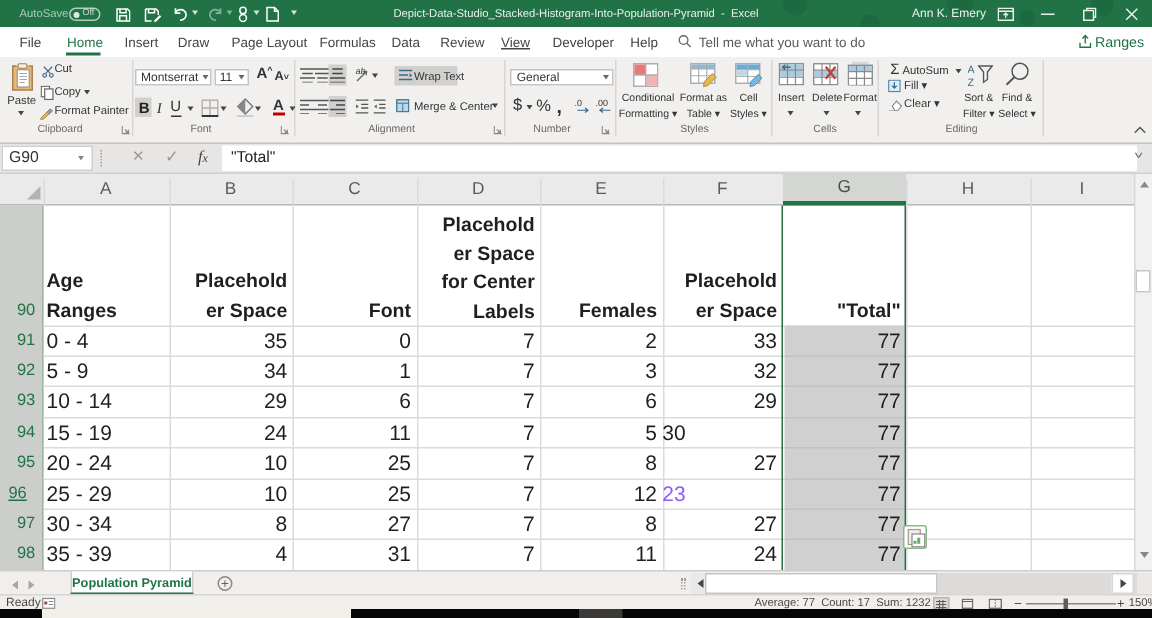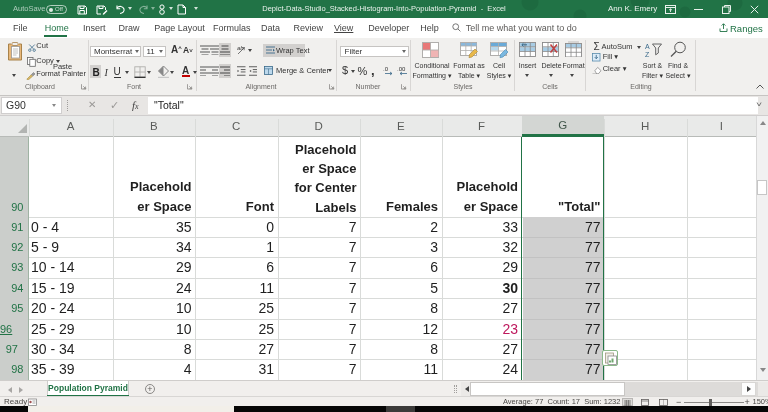--- a/index.html
+++ b/index.html
@@ -95,21 +95,21 @@
   <div class="abs" style="left:514px;top:2px;width:1px;height:51px;background:#d8d6d4;"></div>
   <div class="abs" style="left:584.5px;top:2px;width:1px;height:51px;background:#d8d6d4;"></div>
   <div class="abs" style="left:695px;top:2px;width:1px;height:51px;background:#d8d6d4;"></div>
 
   <svg class="abs" style="left:7px;top:3.5px;" width="16" height="19" viewBox="0 0 16 19">
       <path d="M4 2 H1.5 V18 H14.5 V2 H12" fill="#e8b87a" stroke="#a8824a" stroke-width="1"></path>
       <rect x="5" y="0.5" width="6" height="3" rx="1" fill="#f0eeec" stroke="#a8824a" stroke-width="0.8"></rect>
       <rect x="4.5" y="4.5" width="8" height="11.5" fill="#fff" stroke="#9a9896" stroke-width="0.8"></rect>
       <path d="M6 7 h5 M6 9 h5 M6 11 h5 M6 13 h3.5" stroke="#a8a6a4" stroke-width="0.7"></path>
     </svg>
-  <div class="abs" style="left:0px;top:23.5px;width:29px;text-align:center;margin-left:48px;">Paste</div>
+  <div class="abs" style="left:0px;top:23.5px;width:29px;text-align:center;">Paste</div>
   <div class="abs" style="left:11.5px;top:36px;width:0;height:0;border-left:2.5px solid transparent;border-right:2.5px solid transparent;border-top:3px solid #444;"></div>
   <svg class="abs" style="left:28px;top:6px;" width="8" height="8" viewBox="0 0 8 8">
       <path d="M6.8 0.5 L2.6 4.8 M1.2 0.5 L5.4 4.8" stroke="#3b6a8a" stroke-width="0.8"></path>
       <circle cx="1.8" cy="6.2" r="1.2" fill="none" stroke="#3b6a8a" stroke-width="0.8"></circle>
       <circle cx="6.2" cy="6.2" r="1.2" fill="none" stroke="#3b6a8a" stroke-width="0.8"></circle>
     </svg>
   <div class="abs" style="left:36.3px;top:3.5px;height:8px;line-height:8px;">Cut</div>
   <svg class="abs" style="left:27px;top:18.5px;" width="9" height="10" viewBox="0 0 9 10">
       <rect x="0.5" y="0.5" width="5.5" height="7" fill="#fff" stroke="#666" stroke-width="0.8"></rect>
       <rect x="2.8" y="2.3" width="5.5" height="7" fill="#fff" stroke="#666" stroke-width="0.8"></rect>
@@ -204,21 +204,21 @@
       <path d="M0.5 2.8 h8 M4.5 2.8 v5.7" stroke="#3b6a8a" stroke-width="0.6"></path>
     </svg>
   <div class="abs" style="left:276px;top:26px;height:13px;line-height:13px;font-size:7.5px;">Merge &amp; Center</div>
   <div class="abs" style="left:328px;top:31px;width:0;height:0;border-left:2.5px solid transparent;border-right:2.5px solid transparent;border-top:3px solid #444;"></div>
   <div class="abs" style="left:221px;top:45px;width:80px;text-align:center;font-size:7px;color:#6a6866;">Alignment</div>
   <svg class="abs" style="left:329px;top:46px;" width="5.5" height="5.5" viewBox="0 0 6 6">
       <path d="M1 0.5 H0.5 V5.5 H5.5 V5" fill="none" stroke="#8a8886" stroke-width="0.9"></path>
       <path d="M2.5 2.5 L5 5 M5 2.8 V5 H2.8" fill="none" stroke="#8a8886" stroke-width="0.9"></path>
     </svg>
 
-  <div class="abs" style="left:339.5px;top:8px;width:69px;height:11px;background:#fff;border:1px solid #c6c4c2;line-height:9px;padding-left:4px;font-size:8px;">Filter</div>
+  <div class="abs" style="left:339.5px;top:8px;width:69px;height:11px;background:#fff;border:1px solid #c6c4c2;line-height:9px;padding-left:4px;font-size:8px;">General</div>
   <div class="abs" style="left:402px;top:12px;width:0;height:0;border-left:2.5px solid transparent;border-right:2.5px solid transparent;border-top:3px solid #666;"></div>
   <div class="abs" style="left:342px;top:26px;font-size:11px;color:#333;">$</div>
   <div class="abs" style="left:351px;top:32px;width:0;height:0;border-left:2.5px solid transparent;border-right:2.5px solid transparent;border-top:3px solid #444;"></div>
   <div class="abs" style="left:357.5px;top:26.5px;font-size:11px;color:#333;">%</div>
   <div class="abs" style="left:371px;top:25px;font-size:13px;font-weight:bold;color:#333;">,</div>
   <svg class="abs" style="left:382.5px;top:27px;" width="12" height="11" viewBox="0 0 12 11">
       <text x="0" y="5.5" font-size="6" fill="#333">.0</text>
       <path d="M2 8.5 h7 M7 7 l2 1.5 l-2 1.5" stroke="#3b6a8a" stroke-width="0.8" fill="none"></path>
     </svg>
   <svg class="abs" style="left:397px;top:27px;" width="12" height="11" viewBox="0 0 12 11">
@@ -380,23 +380,24 @@
   <div class="abs" style="left:522.5px;top:222.9px;width:80px;height:1px;background:#c2c2c2;"></div>
   <div class="abs" style="left:522.5px;top:243.3px;width:80px;height:1px;background:#c2c2c2;"></div>
   <div class="abs" style="left:521px;top:20.5px;width:1.3px;height:243.2px;background:#217346;"></div>
   <div class="abs" style="left:602.7px;top:20.5px;width:1.3px;height:243.2px;background:#217346;"></div>
   <div class="abs" style="left:0;top:80.5px;width:23.5px;height:20px;line-height:20px;text-align:right;font-size:11px;color:#217346;">90</div>
   <div class="abs" style="left:0;top:100.5px;width:23.5px;height:20.4px;line-height:20.4px;text-align:right;font-size:11px;color:#217346;">91</div>
   <div class="abs" style="left:0;top:120.9px;width:23.5px;height:20.4px;line-height:20.4px;text-align:right;font-size:11px;color:#217346;">92</div>
   <div class="abs" style="left:0;top:141.3px;width:23.5px;height:20.4px;line-height:20.4px;text-align:right;font-size:11px;color:#217346;">93</div>
   <div class="abs" style="left:0;top:161.7px;width:23.5px;height:20.4px;line-height:20.4px;text-align:right;font-size:11px;color:#217346;">94</div>
   <div class="abs" style="left:0;top:182.1px;width:23.5px;height:20.4px;line-height:20.4px;text-align:right;font-size:11px;color:#217346;">95</div>
-  <div class="abs" style="left:0;top:202.5px;width:23.5px;height:20.4px;line-height:20.4px;text-align:left;font-size:11px;color:#217346;text-decoration:underline;">96</div>
-  <div class="abs" style="left:0;top:222.9px;width:23.5px;height:20.4px;line-height:20.4px;text-align:center;font-size:11px;color:#217346;">97</div>
+  <div class="abs" style="left:0;top:202.5px;width:23.5px;height:20.4px;line-height:20.4px;text-align:center;font-size:11px;color:#217346;text-decoration:underline;">96</div>
+  <div class="abs" style="left:0;top:222.9px;width:23.5px;height:20.4px;line-height:20.4px;text-align:right;font-size:11px;color:#217346;">97</div>
   <div class="abs" style="left:0;top:243.3px;width:23.5px;height:20.4px;line-height:20.4px;text-align:right;font-size:11px;color:#217346;">98</div>
+  <div class="abs" style="left:31px;top:60.5px;font-weight:bold;font-size:13px;line-height:20px;color:#1f1f1f;">Age<br>Ranges</div>
   <div class="abs" style="left:112.5px;top:60.5px;width:79px;text-align:right;font-weight:bold;font-size:13px;line-height:20px;color:#1f1f1f;">Placehold<br>er Space</div>
   <div class="abs" style="left:195px;top:80.5px;width:79px;text-align:right;font-weight:bold;font-size:13px;line-height:20px;color:#1f1f1f;">Font</div>
   <div class="abs" style="left:277.5px;top:23.8px;width:79px;text-align:right;font-weight:bold;font-size:13px;line-height:19.3px;color:#1f1f1f;">Placehold<br>er Space<br>for Center<br>Labels</div>
   <div class="abs" style="left:360px;top:80.5px;width:78px;text-align:right;font-weight:bold;font-size:13px;line-height:20px;color:#1f1f1f;">Females</div>
   <div class="abs" style="left:441.5px;top:60.5px;width:76.5px;text-align:right;font-weight:bold;font-size:13px;line-height:20px;color:#1f1f1f;">Placehold<br>er Space</div>
   <div class="abs" style="left:521.5px;top:80.5px;width:79px;text-align:right;font-weight:bold;font-size:13px;line-height:20px;color:#1f1f1f;">"Total"</div>
   <div class="abs" style="left:31px;top:100.5px;height:20.4px;line-height:20.4px;font-size:14px;color:#1f1f1f;">0 - 4</div>
   <div class="abs" style="left:112.5px;top:100.5px;width:79px;height:20.4px;line-height:20.4px;text-align:right;font-size:14px;color:#1f1f1f;">35</div>
   <div class="abs" style="left:195px;top:100.5px;width:79px;height:20.4px;line-height:20.4px;text-align:right;font-size:14px;color:#1f1f1f;">0</div>
   <div class="abs" style="left:277.5px;top:100.5px;width:79px;height:20.4px;line-height:20.4px;text-align:right;font-size:14px;color:#1f1f1f;">7</div>
@@ -415,35 +416,35 @@
   <div class="abs" style="left:195px;top:141.3px;width:79px;height:20.4px;line-height:20.4px;text-align:right;font-size:14px;color:#1f1f1f;">6</div>
   <div class="abs" style="left:277.5px;top:141.3px;width:79px;height:20.4px;line-height:20.4px;text-align:right;font-size:14px;color:#1f1f1f;">7</div>
   <div class="abs" style="left:360px;top:141.3px;width:78px;height:20.4px;line-height:20.4px;text-align:right;font-size:14px;color:#1f1f1f;">6</div>
   <div class="abs" style="left:441.5px;top:141.3px;width:76.5px;height:20.4px;line-height:20.4px;text-align:right;font-size:14px;color:#1f1f1f;">29</div>
   <div class="abs" style="left:521.5px;top:141.3px;width:79px;height:20.4px;line-height:20.4px;text-align:right;font-size:14px;color:#1f1f1f;">77</div>
   <div class="abs" style="left:31px;top:161.7px;height:20.4px;line-height:20.4px;font-size:14px;color:#1f1f1f;">15 - 19</div>
   <div class="abs" style="left:112.5px;top:161.7px;width:79px;height:20.4px;line-height:20.4px;text-align:right;font-size:14px;color:#1f1f1f;">24</div>
   <div class="abs" style="left:195px;top:161.7px;width:79px;height:20.4px;line-height:20.4px;text-align:right;font-size:14px;color:#1f1f1f;">11</div>
   <div class="abs" style="left:277.5px;top:161.7px;width:79px;height:20.4px;line-height:20.4px;text-align:right;font-size:14px;color:#1f1f1f;">7</div>
   <div class="abs" style="left:360px;top:161.7px;width:78px;height:20.4px;line-height:20.4px;text-align:right;font-size:14px;color:#1f1f1f;">5</div>
-  <div class="abs" style="left:441.5px;top:161.7px;width:76.5px;height:20.4px;line-height:20.4px;text-align:right;font-size:14px;color:#1f1f1f;font-weight:bold;">30</div>
+  <div class="abs" style="left:441.5px;top:161.7px;width:76.5px;height:20.4px;line-height:20.4px;font-size:14px;color:#1f1f1f;">30</div>
   <div class="abs" style="left:521.5px;top:161.7px;width:79px;height:20.4px;line-height:20.4px;text-align:right;font-size:14px;color:#1f1f1f;">77</div>
   <div class="abs" style="left:31px;top:182.1px;height:20.4px;line-height:20.4px;font-size:14px;color:#1f1f1f;">20 - 24</div>
   <div class="abs" style="left:112.5px;top:182.1px;width:79px;height:20.4px;line-height:20.4px;text-align:right;font-size:14px;color:#1f1f1f;">10</div>
   <div class="abs" style="left:195px;top:182.1px;width:79px;height:20.4px;line-height:20.4px;text-align:right;font-size:14px;color:#1f1f1f;">25</div>
   <div class="abs" style="left:277.5px;top:182.1px;width:79px;height:20.4px;line-height:20.4px;text-align:right;font-size:14px;color:#1f1f1f;">7</div>
   <div class="abs" style="left:360px;top:182.1px;width:78px;height:20.4px;line-height:20.4px;text-align:right;font-size:14px;color:#1f1f1f;">8</div>
   <div class="abs" style="left:441.5px;top:182.1px;width:76.5px;height:20.4px;line-height:20.4px;text-align:right;font-size:14px;color:#1f1f1f;">27</div>
   <div class="abs" style="left:521.5px;top:182.1px;width:79px;height:20.4px;line-height:20.4px;text-align:right;font-size:14px;color:#1f1f1f;">77</div>
   <div class="abs" style="left:31px;top:202.5px;height:20.4px;line-height:20.4px;font-size:14px;color:#1f1f1f;">25 - 29</div>
   <div class="abs" style="left:112.5px;top:202.5px;width:79px;height:20.4px;line-height:20.4px;text-align:right;font-size:14px;color:#1f1f1f;">10</div>
   <div class="abs" style="left:195px;top:202.5px;width:79px;height:20.4px;line-height:20.4px;text-align:right;font-size:14px;color:#1f1f1f;">25</div>
   <div class="abs" style="left:277.5px;top:202.5px;width:79px;height:20.4px;line-height:20.4px;text-align:right;font-size:14px;color:#1f1f1f;">7</div>
   <div class="abs" style="left:360px;top:202.5px;width:78px;height:20.4px;line-height:20.4px;text-align:right;font-size:14px;color:#1f1f1f;">12</div>
-  <div class="abs" style="left:441.5px;top:202.5px;width:76.5px;height:20.4px;line-height:20.4px;text-align:right;font-size:14px;color:#be185d;">23</div>
+  <div class="abs" style="left:441.5px;top:202.5px;width:76.5px;height:20.4px;line-height:20.4px;text-align:left;font-size:14px;color:#8b5cf6;">23</div>
   <div class="abs" style="left:521.5px;top:202.5px;width:79px;height:20.4px;line-height:20.4px;text-align:right;font-size:14px;color:#1f1f1f;">77</div>
   <div class="abs" style="left:31px;top:222.9px;height:20.4px;line-height:20.4px;font-size:14px;color:#1f1f1f;">30 - 34</div>
   <div class="abs" style="left:112.5px;top:222.9px;width:79px;height:20.4px;line-height:20.4px;text-align:right;font-size:14px;color:#1f1f1f;">8</div>
   <div class="abs" style="left:195px;top:222.9px;width:79px;height:20.4px;line-height:20.4px;text-align:right;font-size:14px;color:#1f1f1f;">27</div>
   <div class="abs" style="left:277.5px;top:222.9px;width:79px;height:20.4px;line-height:20.4px;text-align:right;font-size:14px;color:#1f1f1f;">7</div>
   <div class="abs" style="left:360px;top:222.9px;width:78px;height:20.4px;line-height:20.4px;text-align:right;font-size:14px;color:#1f1f1f;">8</div>
   <div class="abs" style="left:441.5px;top:222.9px;width:76.5px;height:20.4px;line-height:20.4px;text-align:right;font-size:14px;color:#1f1f1f;">27</div>
   <div class="abs" style="left:521.5px;top:222.9px;width:79px;height:20.4px;line-height:20.4px;text-align:right;font-size:14px;color:#1f1f1f;">77</div>
   <div class="abs" style="left:31px;top:243.3px;height:20.4px;line-height:20.4px;font-size:14px;color:#1f1f1f;">35 - 39</div>
   <div class="abs" style="left:112.5px;top:243.3px;width:79px;height:20.4px;line-height:20.4px;text-align:right;font-size:14px;color:#1f1f1f;">4</div>

